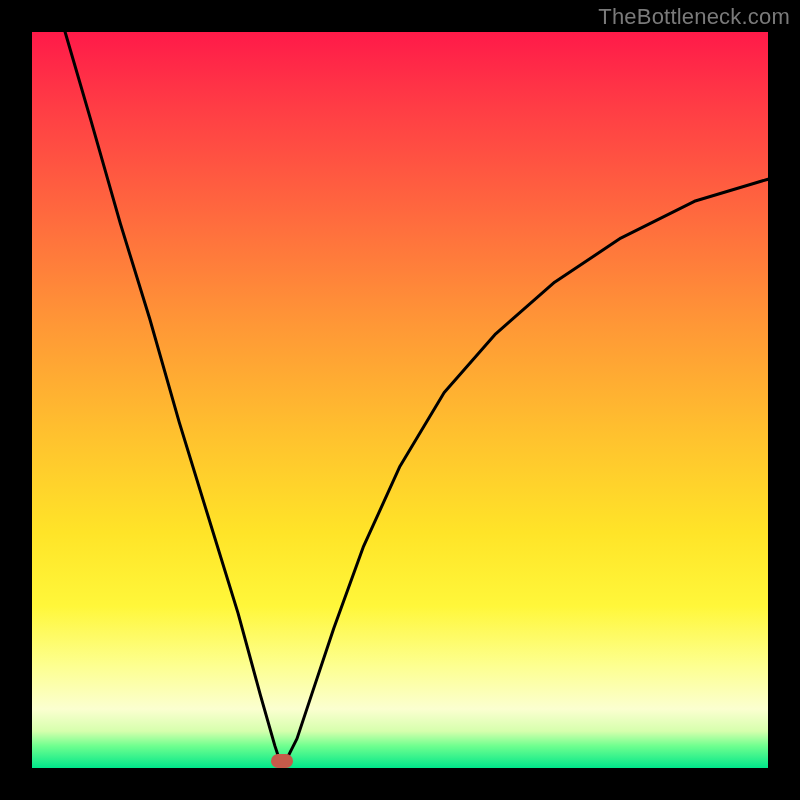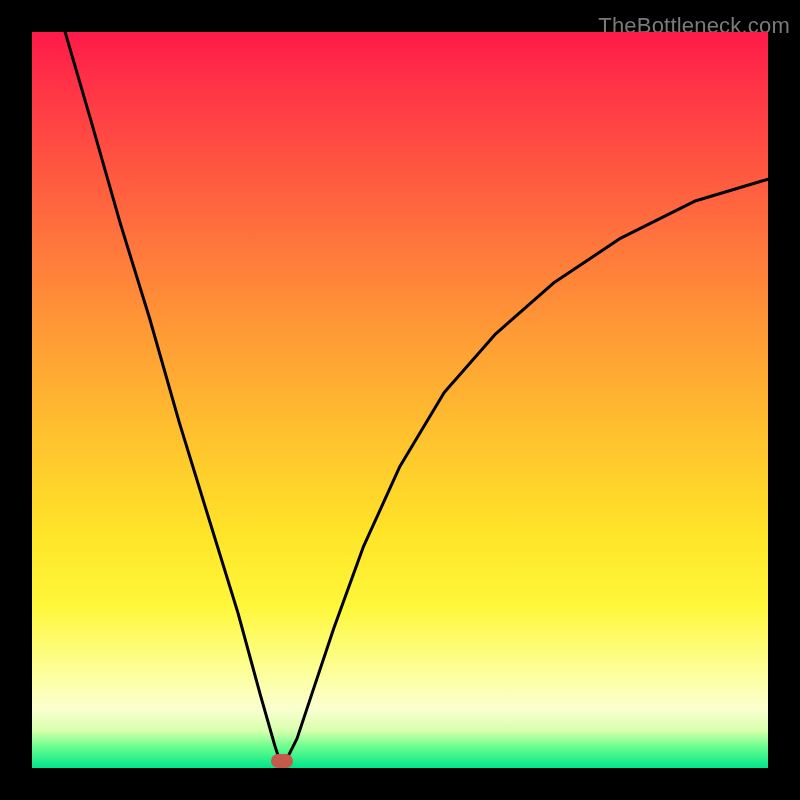--- a/index.html
+++ b/index.html
@@ -37,21 +37,21 @@
       #fff73a 78%,
       #fdff8f 86%,
       #fbffd0 92%,
       #d6ffad 95%,
       #6fff8f 97%,
       #00e68a 100%
     );
   }
   .watermark {
     position: absolute;
-    top: 13px;
+    top: 4px;
     right: 10px;
     color: #7a7a7a;
     font-size: 22px;
     font-weight: 500;
     letter-spacing: 0.2px;
     user-select: none;
   }
   svg.curve {
     position: absolute;
     left: 0;

